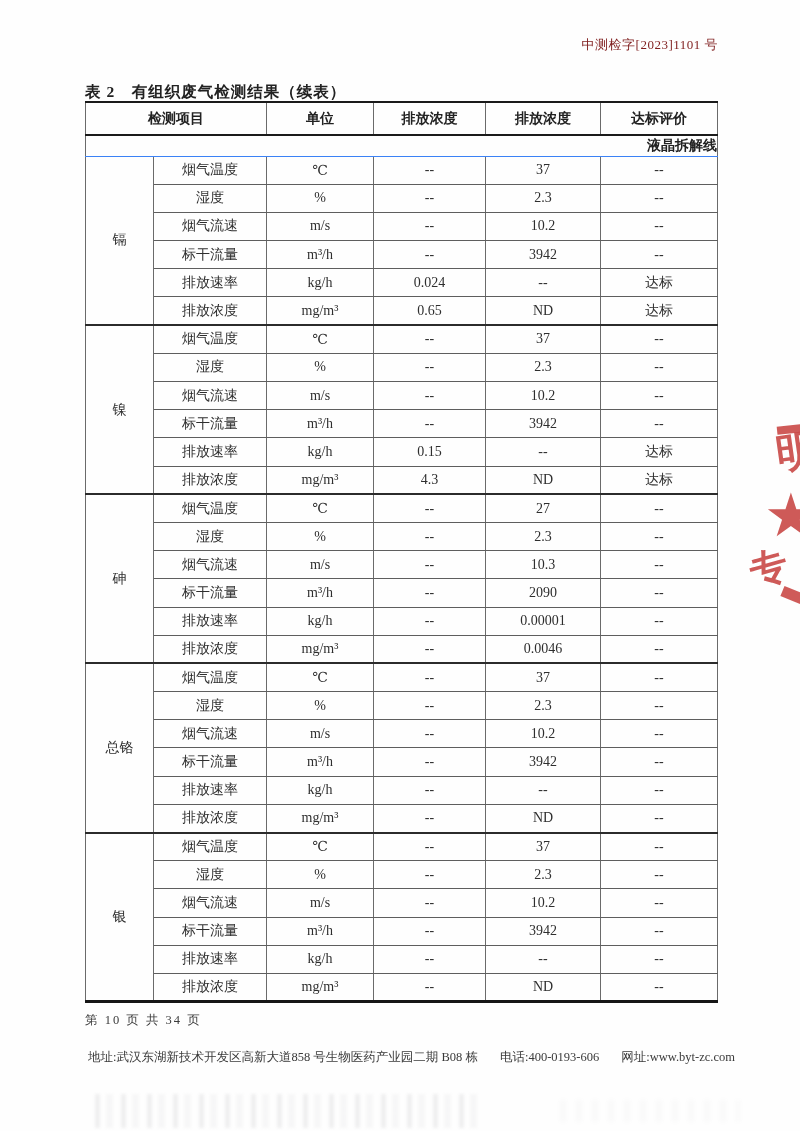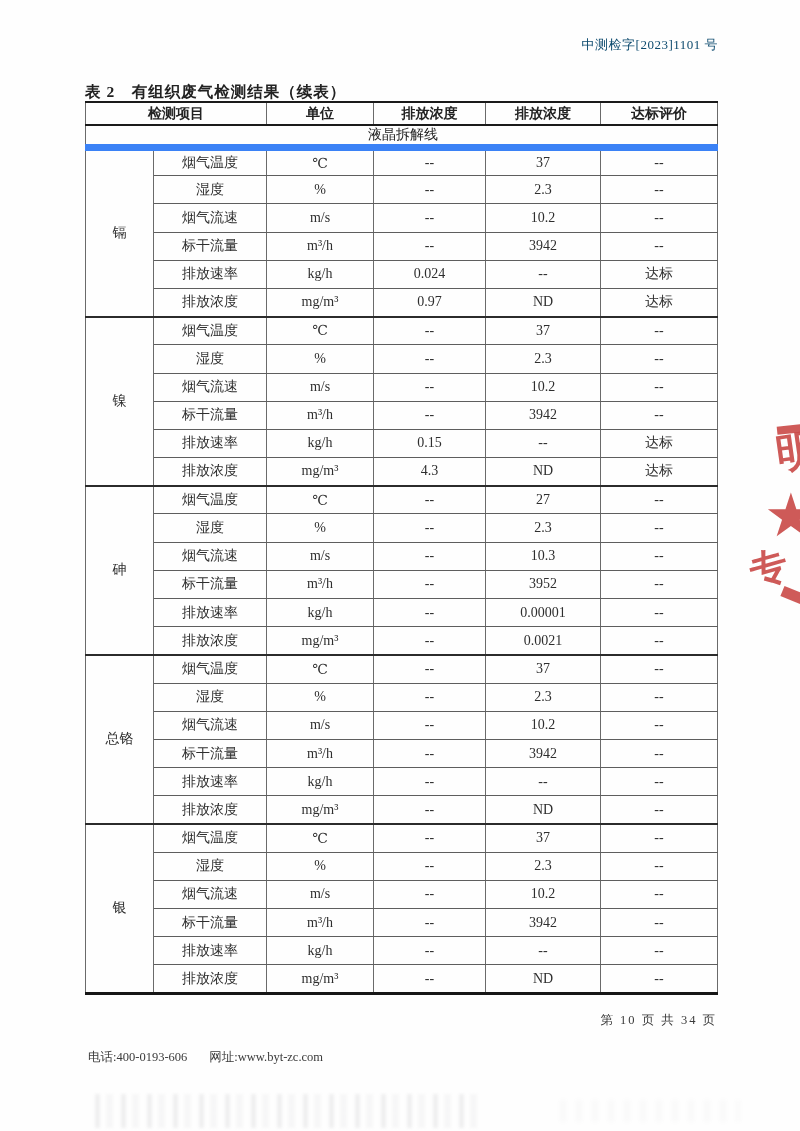--- a/index.html
+++ b/index.html
@@ -10,21 +10,21 @@
     background: #fefefe;
     overflow: hidden;
     font-family: "Liberation Serif", "DejaVu Serif", serif;
     color: #2e2e2e;
   }
   .doc-number {
     position: absolute;
     top: 36px; right: 82px;
     font-size: 13px;
     letter-spacing: 0.5px;
-    color: #0c4a6e;
+    color: #7f1d1d;
   }
   .table-title {
     position: absolute;
     top: 82px; left: 85px; width: 632px;
     text-align: left;
     font-size: 15.5px;
     font-weight: bold;
     letter-spacing: 1px;
     color: #222;
   }
@@ -40,33 +40,33 @@
   .main-table th, .main-table td {
     border-left: 1px solid #6a6a6a;
     border-right: 1px solid #6a6a6a;
     text-align: center;
     vertical-align: middle;
     font-weight: normal;
     overflow: hidden;
     white-space: nowrap;
   }
   .main-table thead th {
-    height: 23px;
+    height: 33px;
     font-weight: bold;
     border-top: 2.5px solid #1a1a1a;
     border-bottom: 2px solid #1a1a1a;
     font-size: 14px;
     color: #222;
   }
   .main-table .section-row td {
     height: 21px;
-    text-align: center;
+    text-align: right;
     padding-left: 3px;
-    font-weight: normal;
-    border-bottom: 7px solid #3b82f6;
+    font-weight: bold;
+    border-bottom: 1px solid #3b82f6;
     color: #222;
   }
   .main-table tbody td { height: 28.2px; border-bottom: 1px solid #5e5e5e; }
   .main-table tbody tr.group-last td { border-bottom: 2px solid #2b2b2b; }
   .main-table tbody td.group-cell { border-bottom: 2px solid #2b2b2b; }
   
   .stamp { position: absolute; color: #c84442; opacity: 0.88; pointer-events: none; }
   .stamp-bar-top {
     left: 777px; top: 425px; width: 34px; height: 8px;
     background: #c84442; transform: rotate(-6deg);
@@ -85,21 +85,21 @@
     font-size: 38px; font-weight: bold; line-height: 1;
     transform: rotate(-16deg);
   }
   .stamp-bar-bottom {
     left: 781px; top: 593px; width: 40px; height: 11px;
     background: #c84442; transform: rotate(22deg);
   }
   .page-number {
     position: absolute;
     top: 1012px; left: 85px; width: 632px;
-    text-align: right;
+    text-align: left;
     font-size: 12.5px;
     letter-spacing: 2px;
     color: #3a3a3a;
   }
   .footer-line {
     position: absolute;
     top: 1049px; left: 88px; width: 630px;
     font-size: 12.5px;
     color: #3a3a3a;
     display: flex;
@@ -188,21 +188,21 @@
       <tr>
         <td>排放速率</td>
         <td>kg/h</td>
         <td>0.024</td>
         <td>--</td>
         <td>达标</td>
       </tr>
       <tr class="group-last">
         <td>排放浓度</td>
         <td>mg/m³</td>
-        <td>0.97</td>
+        <td>0.65</td>
         <td>ND</td>
         <td>达标</td>
       </tr>
       <tr>
         <td class="group-cell" rowspan="6">镍</td>
         <td>烟气温度</td>
         <td>℃</td>
         <td>--</td>
         <td>37</td>
         <td>--</td>
@@ -261,35 +261,35 @@
         <td>烟气流速</td>
         <td>m/s</td>
         <td>--</td>
         <td>10.3</td>
         <td>--</td>
       </tr>
       <tr>
         <td>标干流量</td>
         <td>m³/h</td>
         <td>--</td>
-        <td>3952</td>
+        <td>2090</td>
         <td>--</td>
       </tr>
       <tr>
         <td>排放速率</td>
         <td>kg/h</td>
         <td>--</td>
         <td>0.00001</td>
         <td>--</td>
       </tr>
       <tr class="group-last">
         <td>排放浓度</td>
         <td>mg/m³</td>
         <td>--</td>
-        <td>0.0021</td>
+        <td>0.0046</td>
         <td>--</td>
       </tr>
       <tr>
         <td class="group-cell" rowspan="6">总铬</td>
         <td>烟气温度</td>
         <td>℃</td>
         <td>--</td>
         <td>37</td>
         <td>--</td>
       </tr>
@@ -376,18 +376,19 @@
 
 <div class="stamp stamp-bar-top"></div>
 <div class="stamp stamp-char-top">明</div>
 <div class="stamp stamp-star">★</div>
 <div class="stamp stamp-char-bottom">专</div>
 <div class="stamp stamp-bar-bottom"></div>
 
 <div class="page-number">第 10 页 共 34 页</div>
 
 <div class="footer-line">
+  <span>地址:武汉东湖新技术开发区高新大道858 号生物医药产业园二期 B08 栋</span>
   <span>电话:400-0193-606</span>
   <span>网址:www.byt-zc.com</span>
 </div>
 
 <div class="bleed-through"></div>
 <div class="bleed-through2"></div>
 
 </body></html>

